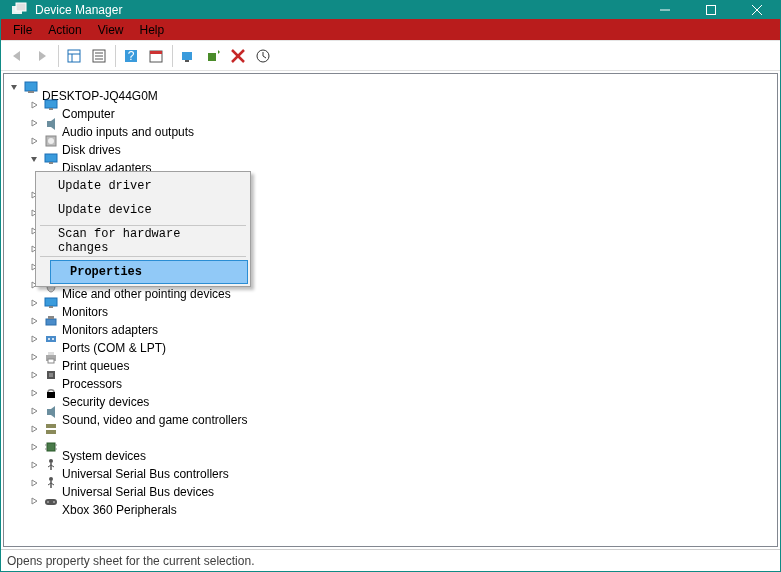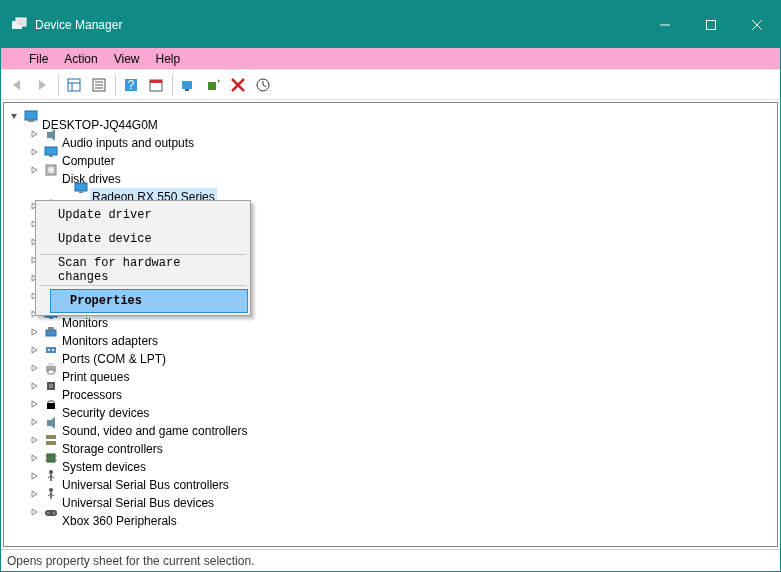--- a/index.html
+++ b/index.html
@@ -1,25 +1,25 @@
 <!DOCTYPE html>
 <html><head>
 <meta charset="utf-8">
 <style>
 * { box-sizing: border-box; margin: 0; padding: 0; font-family: "Segoe UI", Tahoma, sans-serif; font-size: 12px; }
 body { width: 781px; height: 572px; background: #fff; border: 1px solid #0f8a85; overflow: hidden; display: flex; flex-direction: column; }
 
-.titlebar { height: 47px; background: #0f8a85; display: flex; align-items: center; color: #fff; }
+.titlebar { height: 18px; background: #0f8a85; display: flex; align-items: center; color: #fff; }
 .titlebar .app-icon { width: 16px; height: 16px; margin: 0 8px 0 10px; display:inline-block; }
 .titlebar .title { flex: 1; font-size: 12px; }
 .titlebar .win-controls { display: flex; }
 .titlebar .win-btn { width: 46px; height: 30px; display: flex; align-items: center; justify-content: center; color: #fff; }
 .titlebar .win-btn svg { stroke: #fff; }
 
-.menubar { height: 22px; display: flex; align-items: center; padding: 0 20px; border-bottom: 1px solid #e5e5e5; background: #f9a8d4; }
+.menubar { height: 22px; display: flex; align-items: center; padding: 0 4px; border-bottom: 1px solid #e5e5e5; background: #b91c1c; }
 .menubar .menuitem { padding: 2px 8px; }
 
 .toolbar { height: 30px; display: flex; align-items: center; padding: 1px 4px; background: #fff; border-bottom: 1px solid #e1e1e1; gap: 0px; }
 .tb-btn { width: 24px; height: 24px; display:flex; align-items:center; justify-content:center; margin-right: 1px;}
 .tb-sep { width: 1px; height: 22px; background: #d0d0d0; margin: 0 3px; }
 .tb-btn.disabled { opacity: .4; }
 
 .tree-pane { flex: 1; overflow: auto; border: 1px solid #828790; margin: 2px; background: #fff; position: relative; }
 .tree { padding: 4px 0 8px 0; }
 .node { display:flex; align-items:center; height:18px; line-height:18px; white-space:nowrap; }
@@ -160,53 +160,67 @@
         <span class="label">DESKTOP-JQ44G0M</span>
       </div>
       <div class="node depth1">
         <span class="expander">
           <svg width="10" height="10">
             <path d="M3 2 L8 5 L3 8 Z" fill="none" stroke="#888"></path>
           </svg>
         </span>
         <span class="icon">
           <svg width="16" height="16" viewBox="0 0 16 16">
+            <rect x="2" y="3" width="12" height="8" fill="#3a9bdc" stroke="#1a6fb5"></rect>
+            <rect x="6" y="11" width="4" height="2" fill="#888"></rect>
+          </svg>
+        </span>
+        <span class="label">Computer</span>
+      </div>
+      <div class="node depth1">
+        <span class="expander">
+          <svg width="10" height="10">
+            <path d="M3 2 L8 5 L3 8 Z" fill="none" stroke="#888"></path>
+          </svg>
+        </span>
+        <span class="icon">
+          <svg width="16" height="16" viewBox="0 0 16 16">
             <rect x="4" y="6" width="4" height="6" fill="#6b8e9e"></rect>
             <path d="M8 6 L12 3 L12 15 L8 12" fill="#6b8e9e"></path>
           </svg>
         </span>
         <span class="label">Audio inputs and outputs</span>
       </div>
       <div class="node depth1">
         <span class="expander">
           <svg width="10" height="10">
             <path d="M3 2 L8 5 L3 8 Z" fill="none" stroke="#888"></path>
           </svg>
         </span>
         <span class="icon">
           <svg width="16" height="16" viewBox="0 0 16 16">
+            <rect x="3" y="3" width="10" height="10" fill="#bbb" stroke="#888"></rect>
+            <circle cx="8" cy="8" r="3" fill="#eee"></circle>
+          </svg>
+        </span>
+        <span class="label">Disk drives</span>
+      </div>
+      <div class="node depth1">
+        <span class="expander">
+          <svg width="10" height="10">
+            <path d="M2 3 L8 3 L5 8 Z" fill="#595959"></path>
+          </svg>
+        </span>
+        <span class="icon">
+          <svg width="16" height="16" viewBox="0 0 16 16">
             <rect x="2" y="3" width="12" height="8" fill="#3a9bdc" stroke="#1a6fb5"></rect>
             <rect x="6" y="11" width="4" height="2" fill="#888"></rect>
           </svg>
         </span>
-        <span class="label">Computer</span>
-      </div>
-      <div class="node depth1">
-        <span class="expander">
-          <svg width="10" height="10">
-            <path d="M3 2 L8 5 L3 8 Z" fill="none" stroke="#888"></path>
-          </svg>
-        </span>
-        <span class="icon">
-          <svg width="16" height="16" viewBox="0 0 16 16">
-            <rect x="3" y="3" width="10" height="10" fill="#bbb" stroke="#888"></rect>
-            <circle cx="8" cy="8" r="3" fill="#eee"></circle>
-          </svg>
-        </span>
-        <span class="label">Disk drives</span>
+        <span class="label">Display adapters</span>
       </div>
       <div class="node depth2 selected">
         <span class="expander"></span>
         <span class="icon">
           <svg width="16" height="16" viewBox="0 0 16 16">
             <rect x="2" y="3" width="12" height="8" fill="#3a9bdc" stroke="#1a6fb5"></rect>
             <rect x="6" y="11" width="4" height="2" fill="#888"></rect>
           </svg>
         </span>
         <span class="label">Radeon RX 550 Series</span>
@@ -404,21 +418,20 @@
           <svg width="10" height="10">
             <path d="M3 2 L8 5 L3 8 Z" fill="none" stroke="#888"></path>
           </svg>
         </span>
         <span class="icon">
           <svg width="16" height="16" viewBox="0 0 16 16">
             <rect x="3" y="3" width="10" height="4" fill="#8a8a5a"></rect>
             <rect x="3" y="9" width="10" height="4" fill="#8a8a5a"></rect>
           </svg>
         </span>
-        <span class="label">Storage controllers</span>
       </div>
       <div class="node depth1">
         <span class="expander">
           <svg width="10" height="10">
             <path d="M3 2 L8 5 L3 8 Z" fill="none" stroke="#888"></path>
           </svg>
         </span>
         <span class="icon">
           <svg width="16" height="16" viewBox="0 0 16 16">
             <rect x="4" y="4" width="8" height="8" fill="#4a7a4a" stroke="#2a5a2a"></rect>

